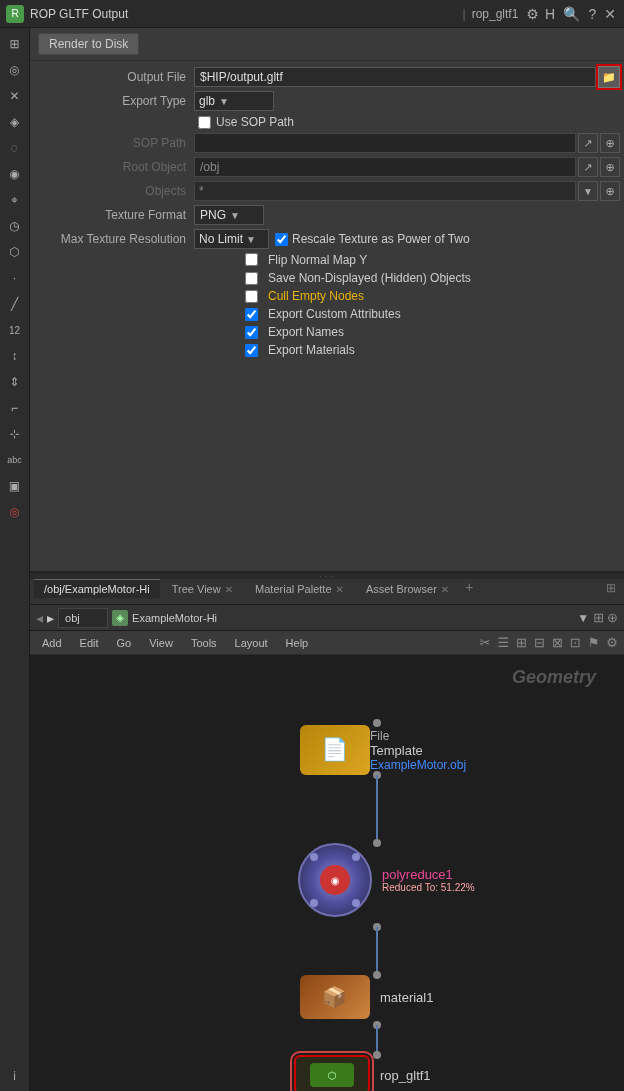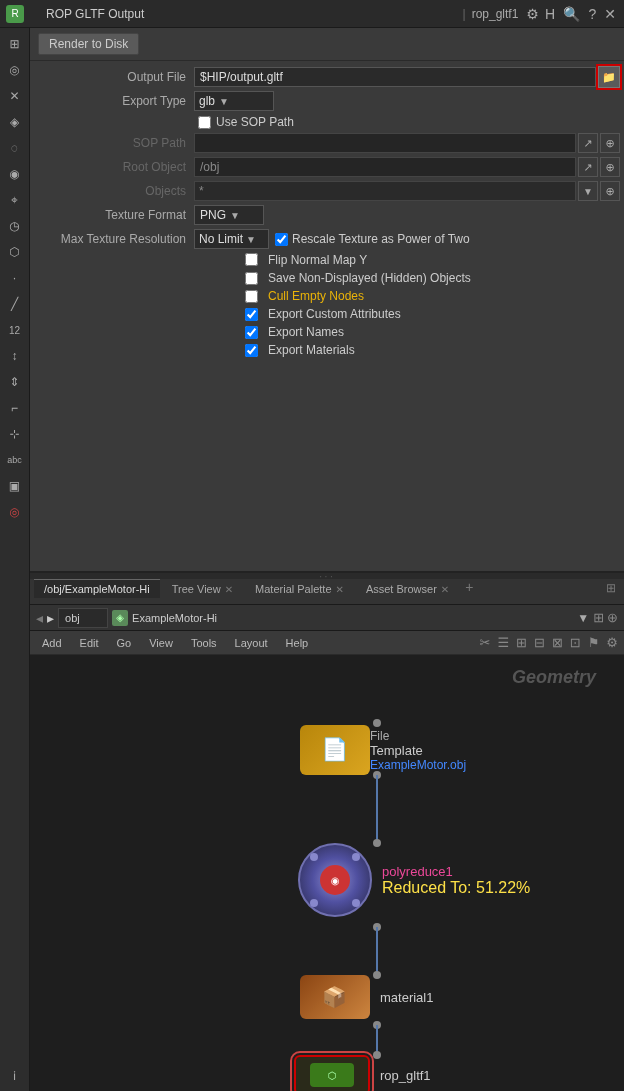--- a/index.html
+++ b/index.html
@@ -24,21 +24,21 @@
     }
     .title-bar-icon {
       width: 18px; height: 18px;
       background: #4a9a4a;
       border-radius: 3px;
       margin-right: 6px;
       display: flex; align-items: center; justify-content: center;
       font-size: 10px; color: white;
     }
     .title-bar-text {
-      font-size: 12px; color: #cccccc; flex: 1; margin-left: 16px;
+      font-size: 12px; color: #cccccc; flex: 1;
     }
     .title-bar-name {
       color: #aaaaaa; font-size: 12px; margin-right: 8px;
     }
     .title-bar-actions {
       display: flex; gap: 4px;
     }
     .title-bar-actions span {
       font-size: 14px; color: #aaaaaa; cursor: pointer;
     }
@@ -696,21 +696,21 @@
               <span style="color:#fff;font-size:10px">◉</span>
             </div>
 
             <div style="position:absolute;top:8px;left:10px;width:8px;height:8px;background:#8888cc;border-radius:50%;"></div>
             <div style="position:absolute;top:8px;right:10px;width:8px;height:8px;background:#8888cc;border-radius:50%;"></div>
             <div style="position:absolute;bottom:8px;left:10px;width:8px;height:8px;background:#8888cc;border-radius:50%;"></div>
             <div style="position:absolute;bottom:8px;right:10px;width:8px;height:8px;background:#8888cc;border-radius:50%;"></div>
           </div>
           <div style="margin-left:10px">
             <div style="color:#ec4899;font-size:13px">polyreduce1</div>
-            <div style="color:#fde047;font-size:16px">Reduced To: 51.22%</div>
+            <div style="color:#fca5a5;font-size:10px">Reduced To: 51.22%</div>
           </div>
         </div>
 
         <div style="position:absolute;left:270px;top:320px;display:flex;align-items:center;">
           <div style="width:70px;height:44px;background:linear-gradient(135deg,#8b4513,#cd853f);border-radius:6px;display:flex;align-items:center;justify-content:center;">
             <span style="font-size:20px">📦</span>
           </div>
           <div style="margin-left:10px">
             <div style="color:#ccc;font-size:13px">material1</div>
           </div>

